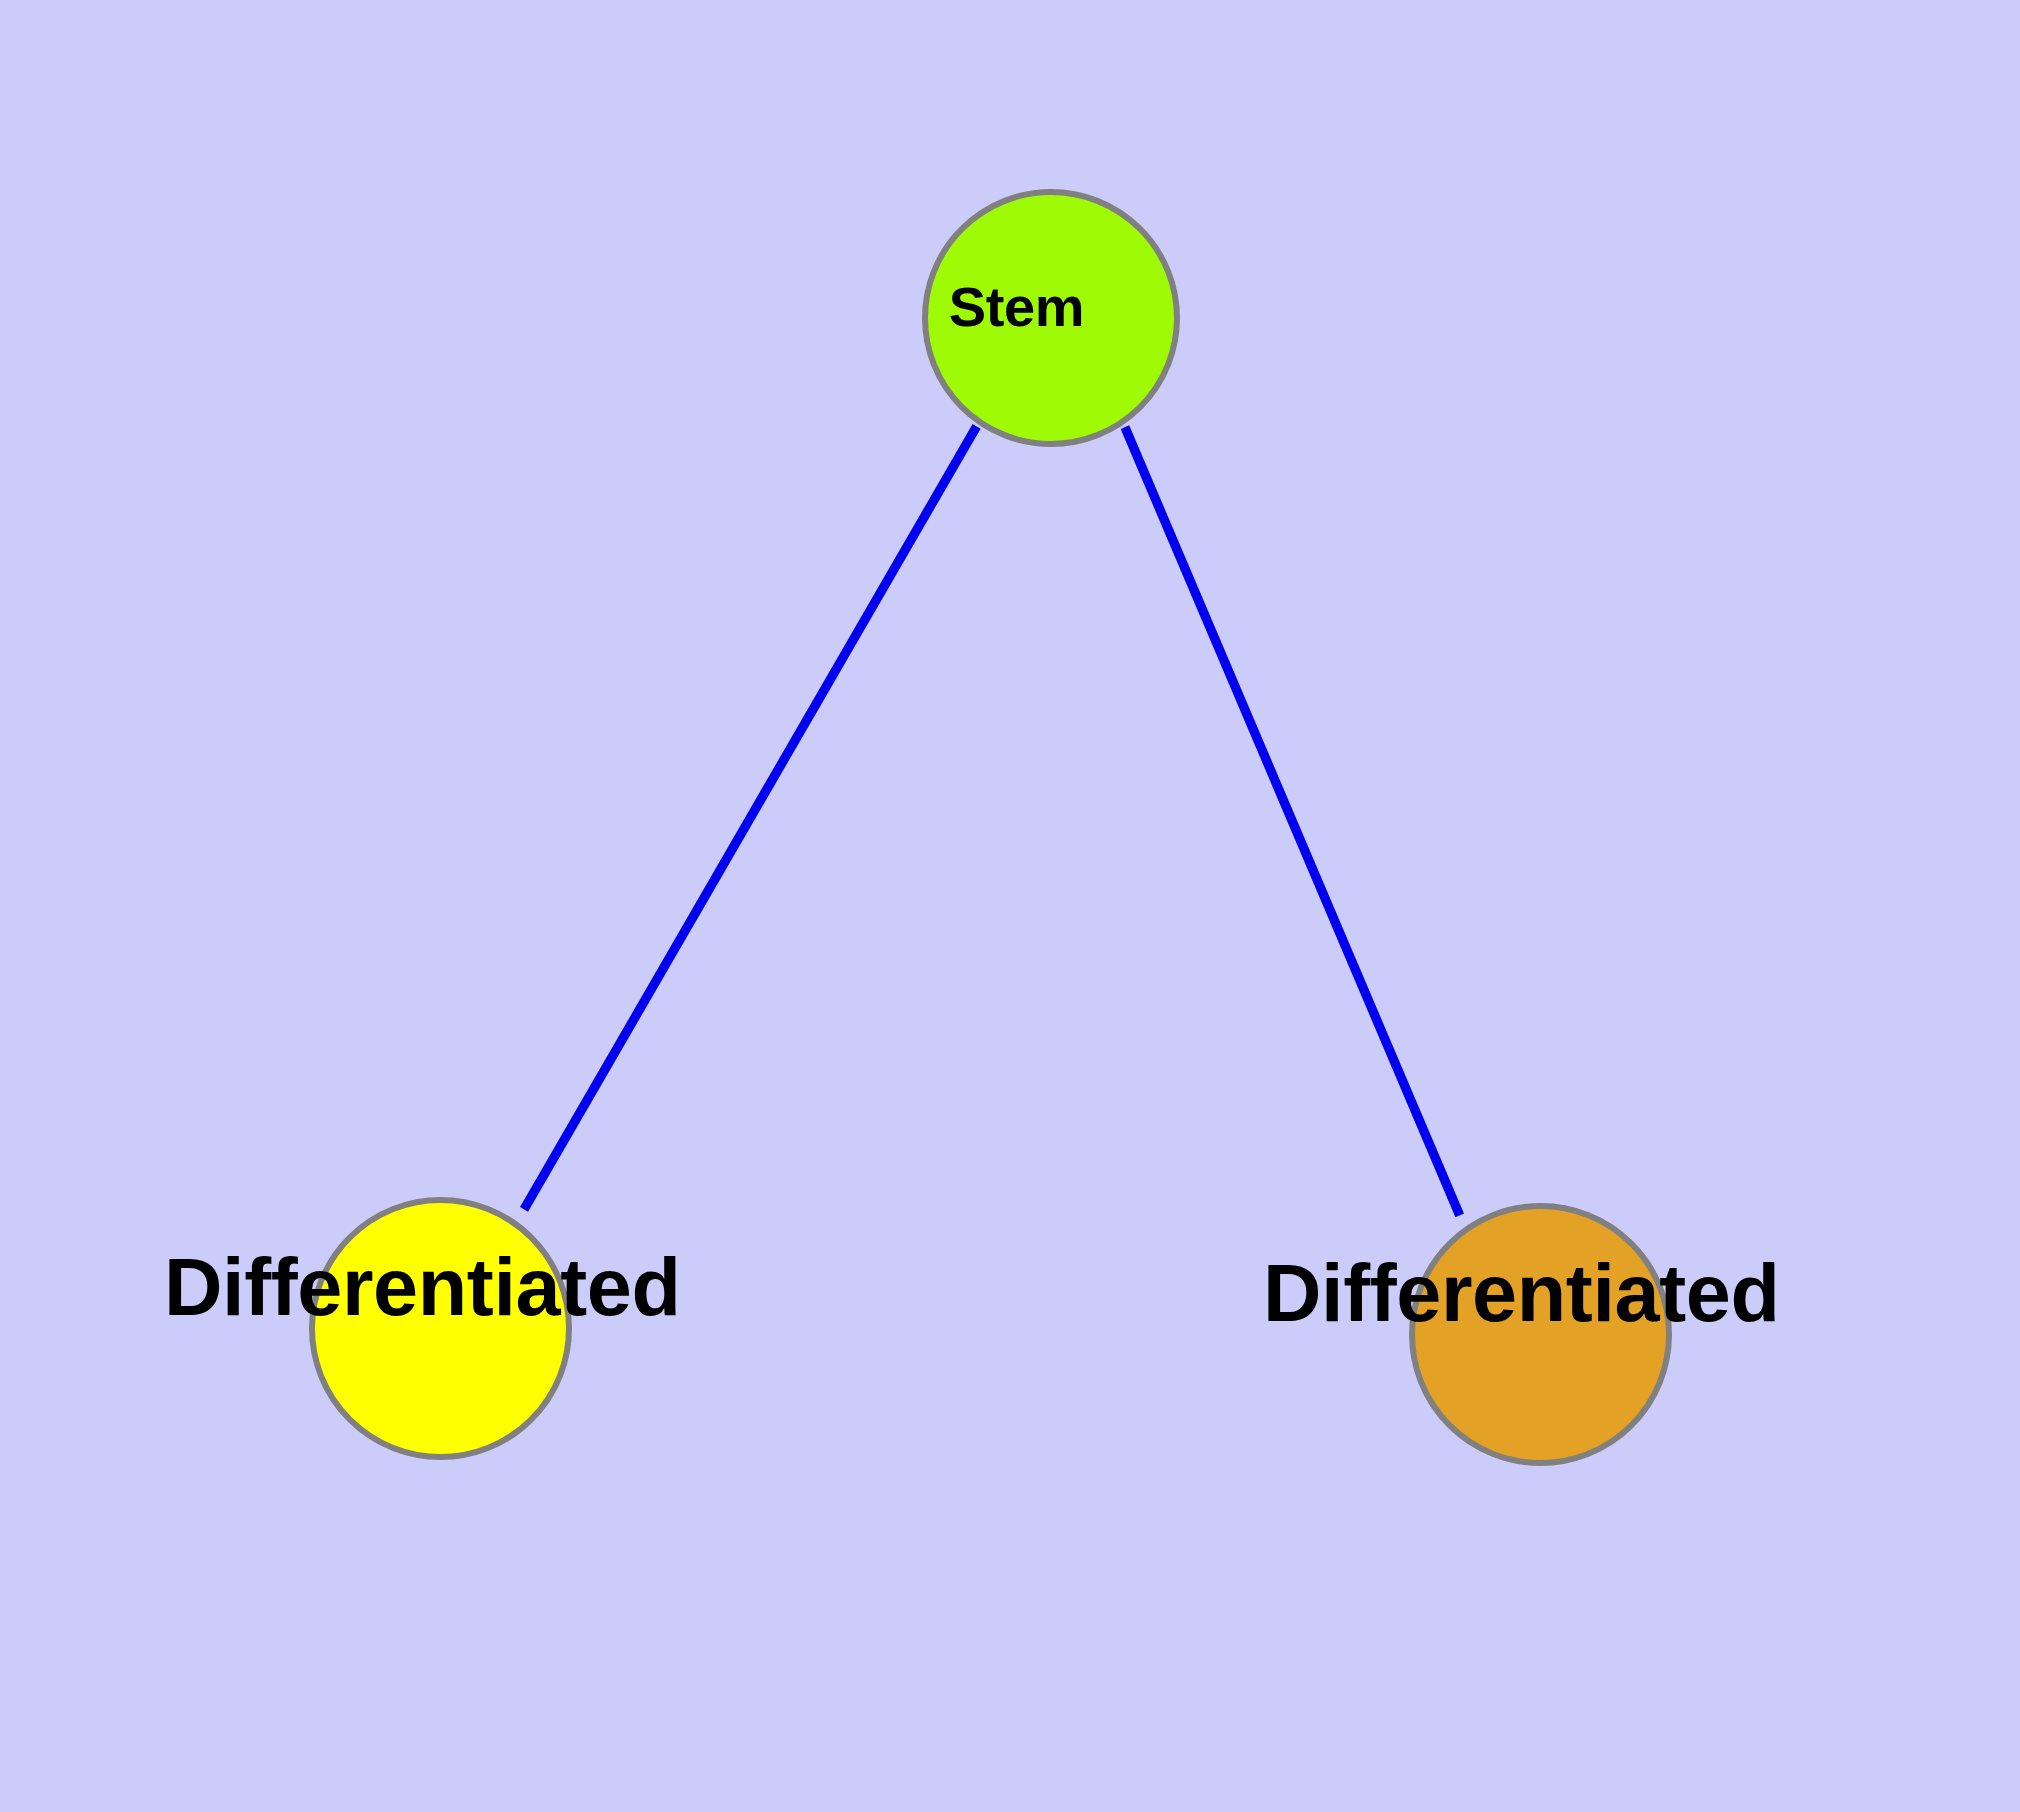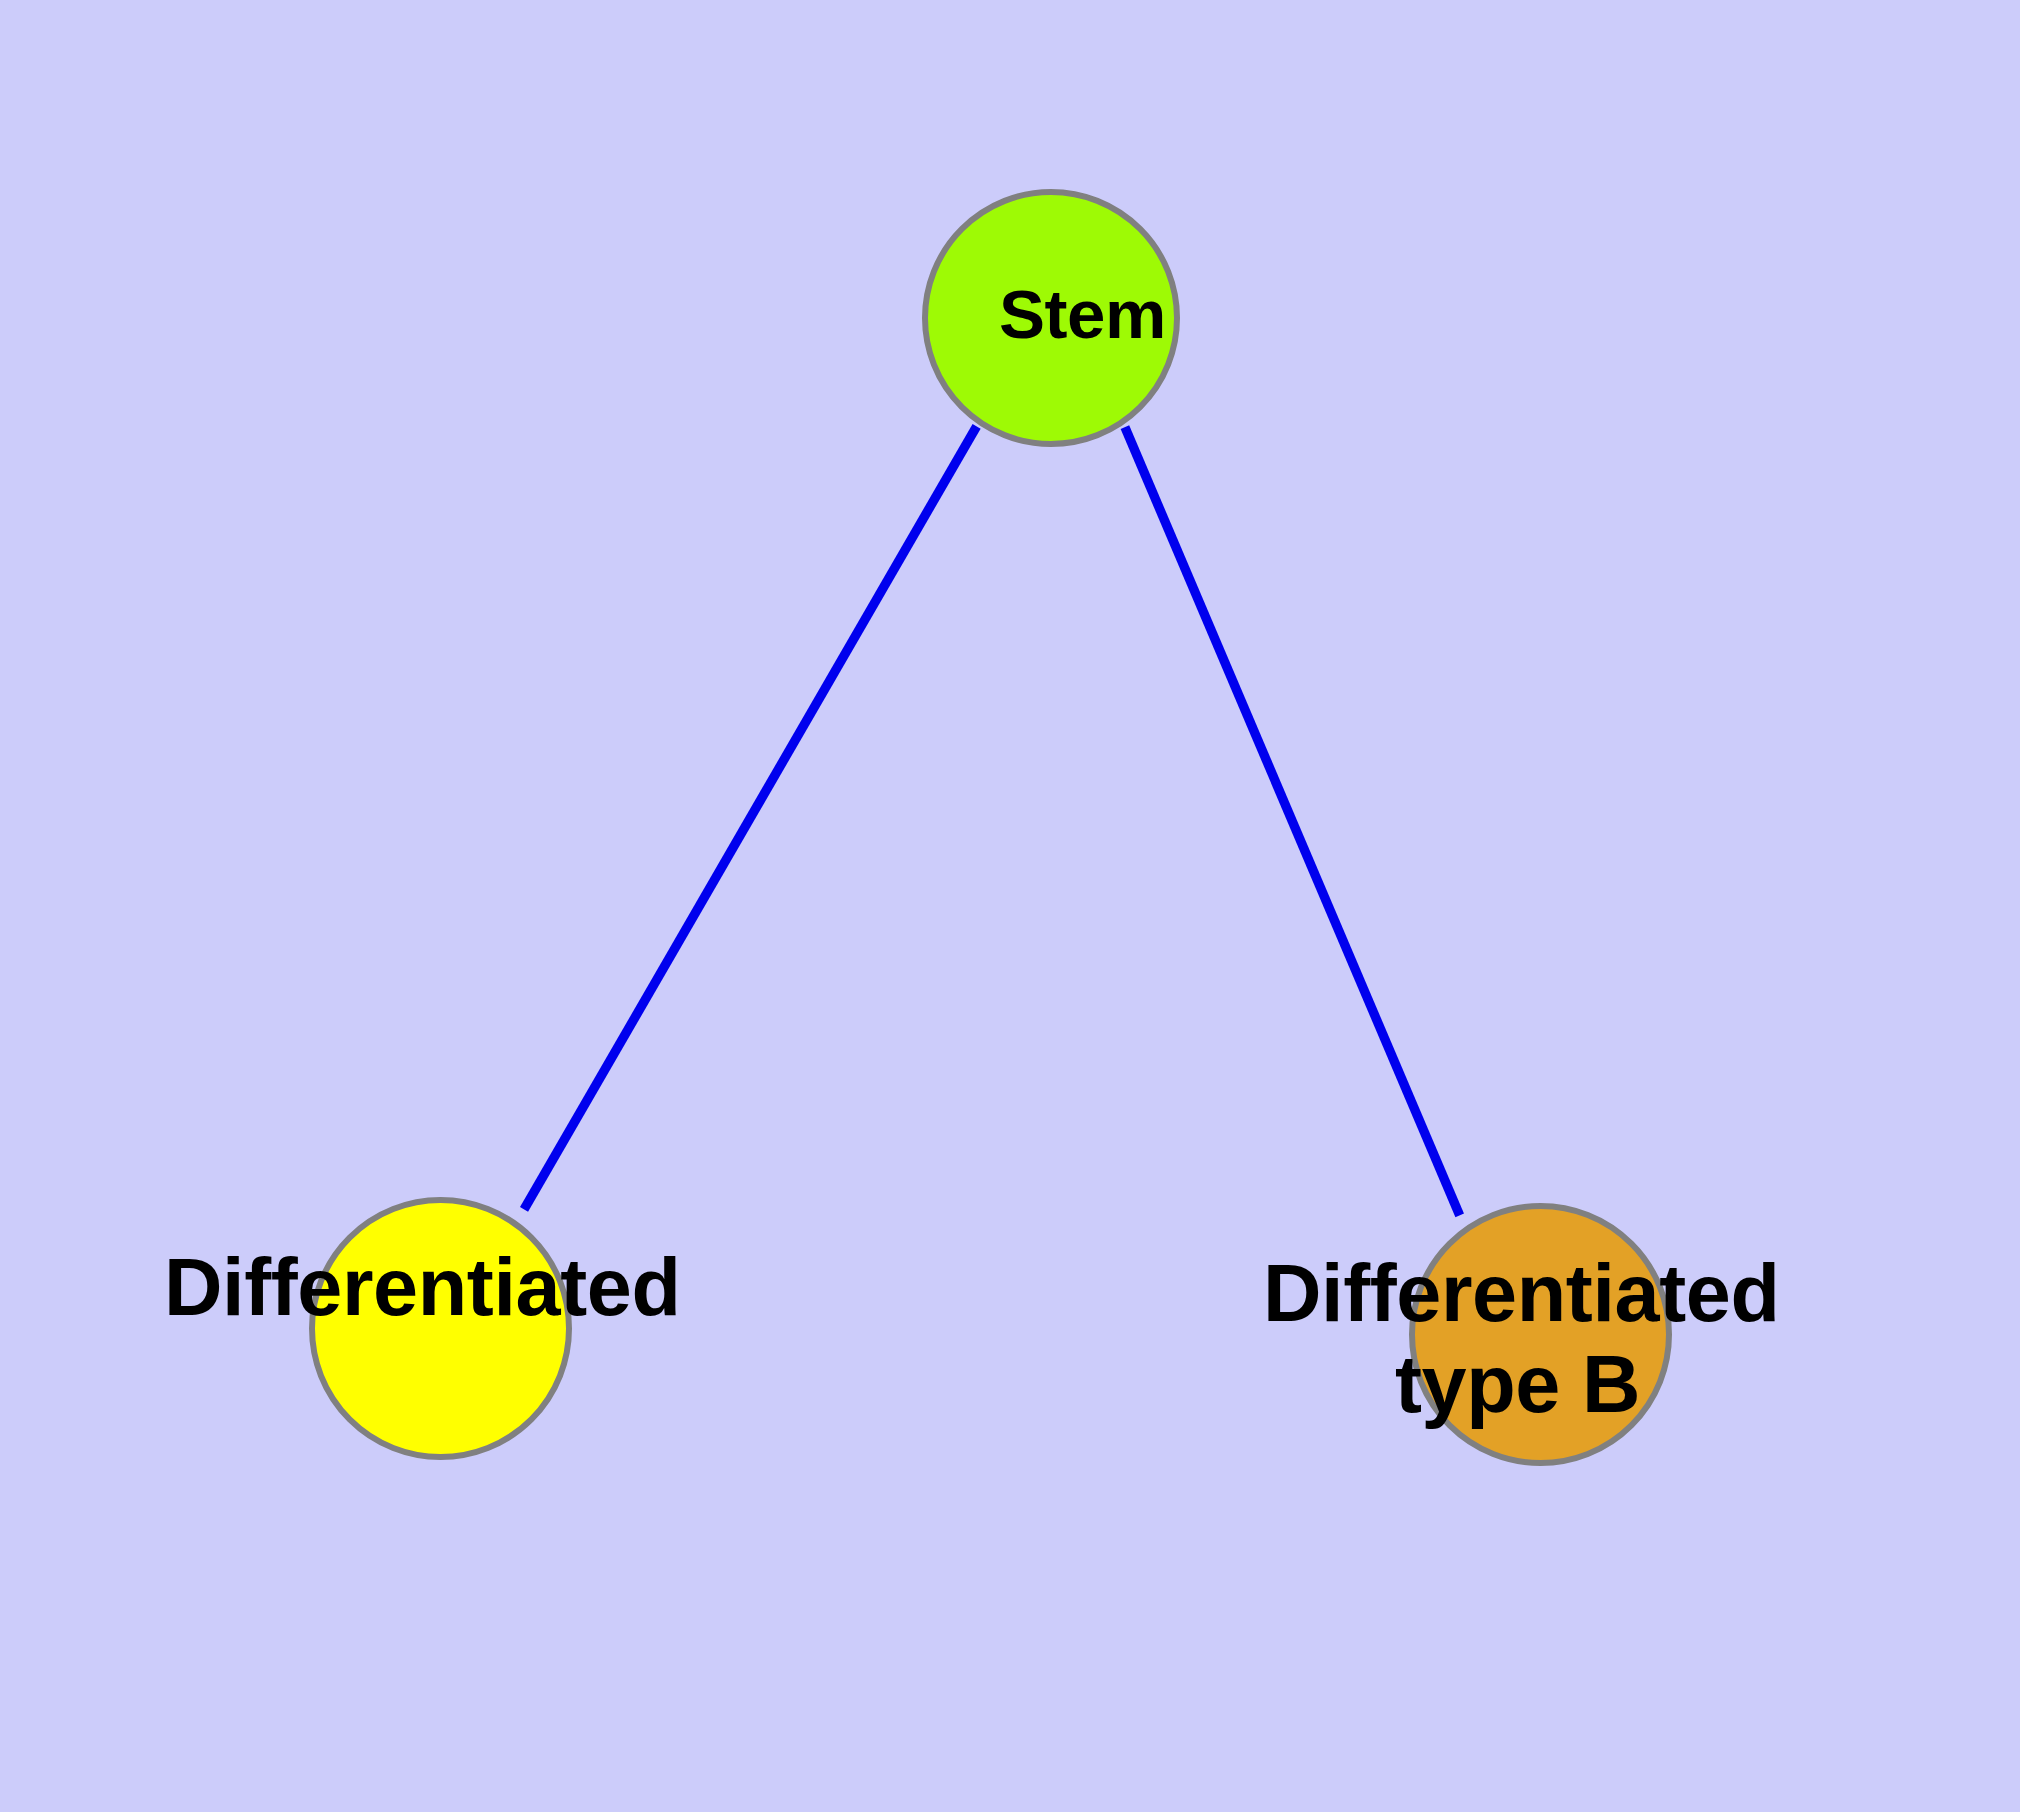--- a/index.html
+++ b/index.html
@@ -41,24 +41,24 @@
   }
   
   #node-stem {
     left: 922px;
     top: 189px;
     width: 258px;
     height: 258px;
     background: #9efa05;
   }
   #label-stem {
-    left: 828px;
+    left: 762px;
     top: 276px;
     width: 509px;
-    font-size: 69px;
+    font-size: 56px;
   }
   
   #node-diff-a {
     left: 309px;
     top: 1197px;
     width: 263px;
     height: 263px;
     background: #ffff00;
   }
   #label-diff-a {
@@ -93,16 +93,16 @@
   </svg>
 
   <div id="node-stem" class="node"></div>
   <div id="node-diff-a" class="node"></div>
   <div id="node-diff-b" class="node"></div>
 
   <div id="label-stem" class="node-label"><span>Stem</span></div>
 
   <div id="label-diff-a" class="node-label"><span>Differentiated</span><br></div>
 
-  <div id="label-diff-b" class="node-label"><span>Differentiated</span><br><span>type B</span></div>
+  <div id="label-diff-b" class="node-label"><span>Differentiated</span><br></div>
 
 </div>
 
 
 </body></html>

